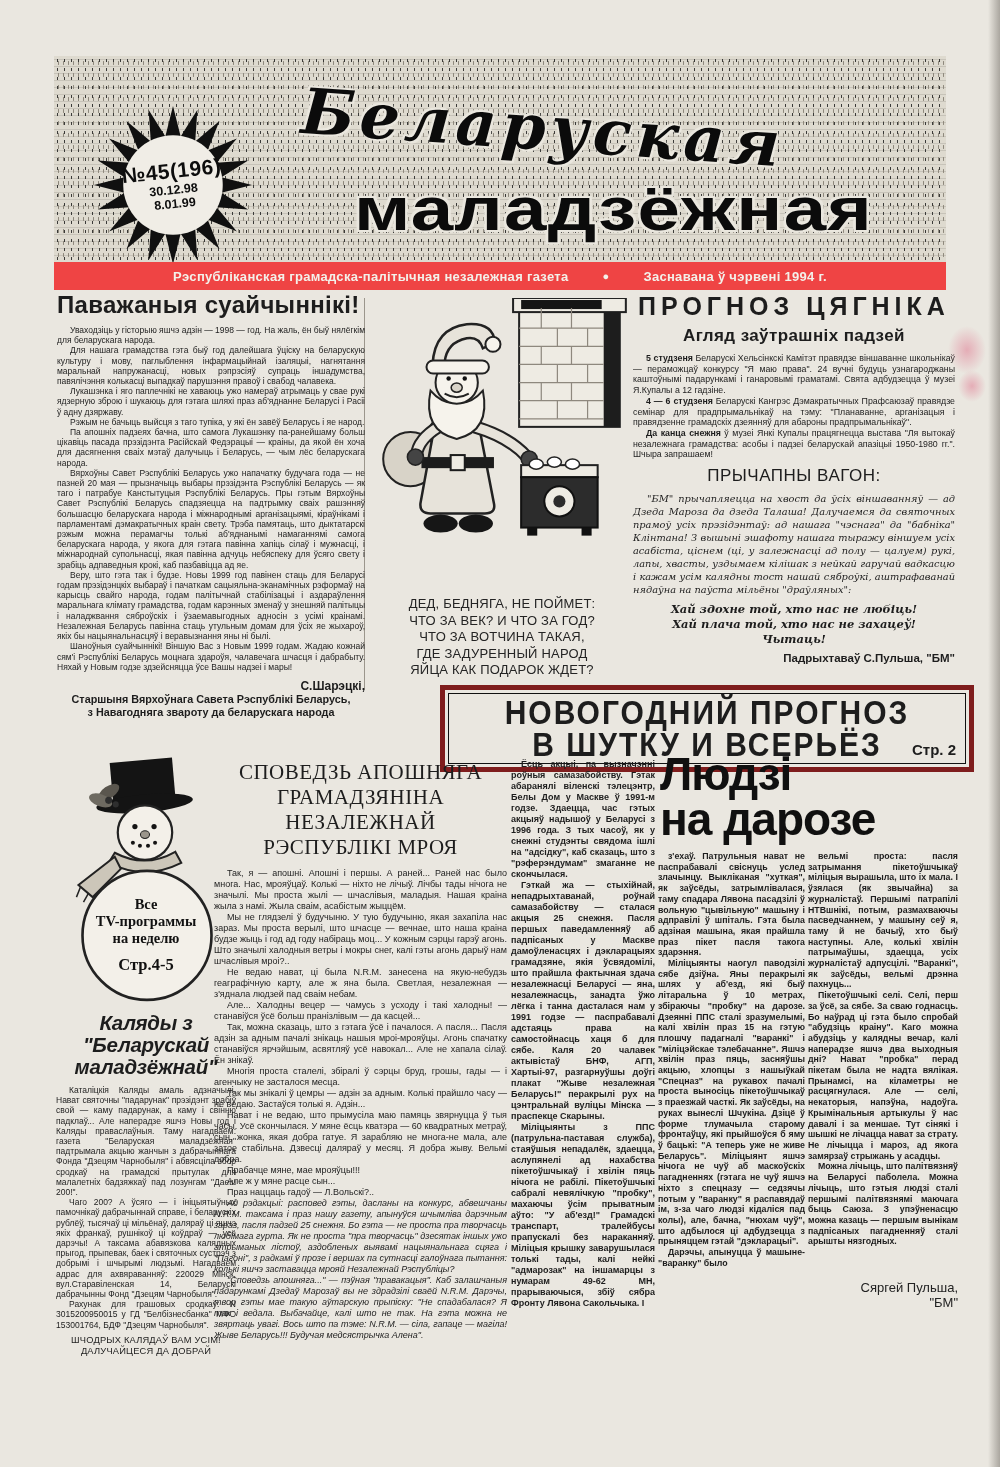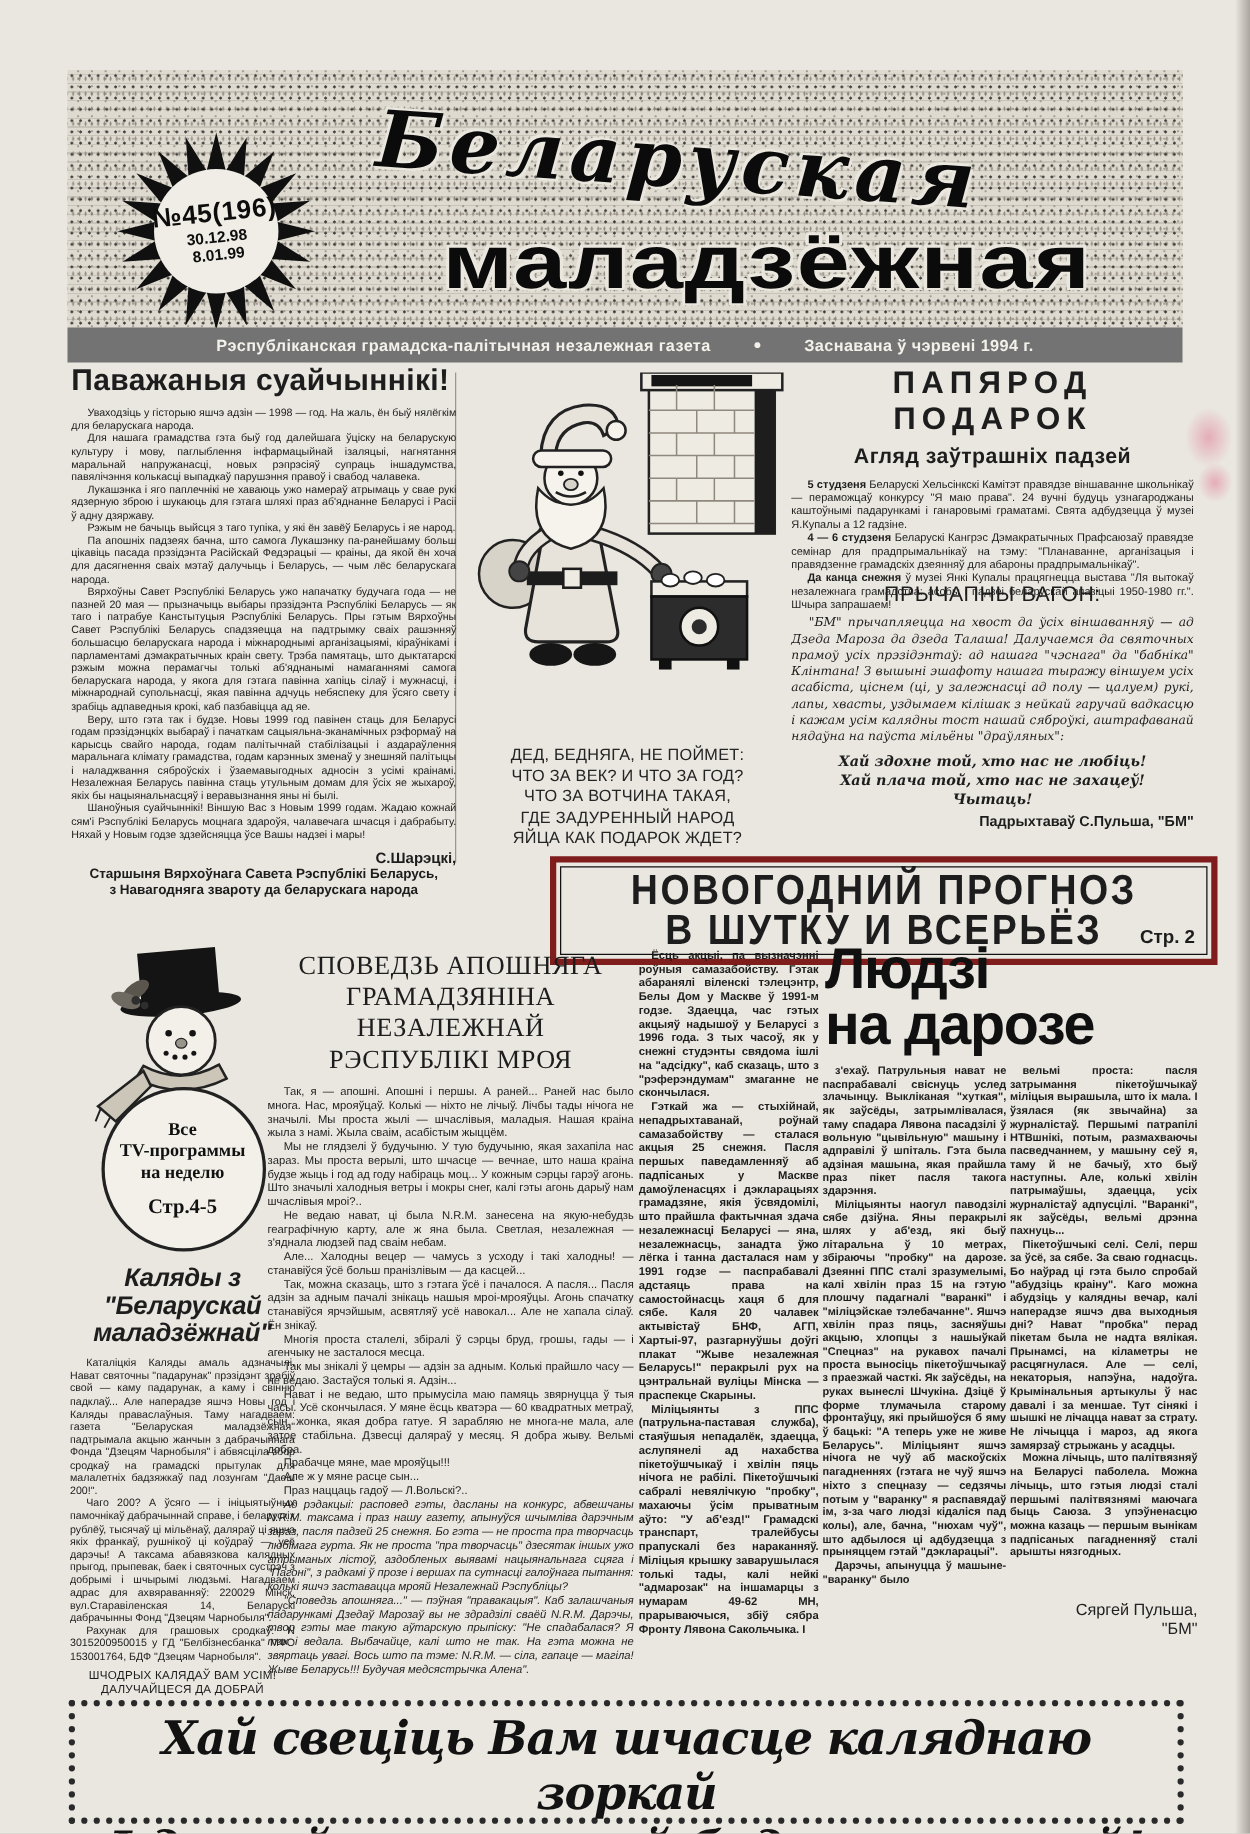--- a/index.html
+++ b/index.html
@@ -23,21 +23,21 @@
     justify-content:center;transform:rotate(-6deg);color:#0d0d0d;}
   .star-issue{font-size:21px;font-weight:bold;letter-spacing:.5px;}
   .star-date{font-size:12.5px;font-weight:bold;line-height:14.5px;}
   .mt1{position:absolute;left:250px;top:18px;width:480px;font-family:"DejaVu Serif",serif;
     font-style:italic;font-weight:bold;font-size:63px;letter-spacing:5px;color:#0b0b0b;
     transform:rotate(4deg);transform-origin:left top;
     text-shadow:0 0 5px #efece4,2px 2px 0 #e8e5dc,-2px -2px 0 #e8e5dc;}
   .mt2{position:absolute;left:300px;top:118px;width:640px;font-size:61px;font-weight:bold;
     letter-spacing:1px;color:#0b0b0b;transform:scaleX(1.25);transform-origin:left top;
     text-shadow:0 0 4px #efece4,2px 2px 0 #e8e5dc,-2px -2px 0 #e8e5dc,2px -2px 0 #e8e5dc,-2px 2px 0 #e8e5dc;}
-  .bar{position:absolute;left:54px;top:262px;width:892px;height:28px;background:#737373;
+  .bar{position:absolute;left:54px;top:262px;width:892px;height:28px;background:#ef4444;
     display:flex;align-items:center;justify-content:center;gap:34px;color:#f3f1ea;
     font-size:13px;font-weight:bold;letter-spacing:.3px;}
   .bar .bullet{font-size:11px;}
 
   
   .btxt p{margin:0;text-indent:13px;text-align:justify;}
   .vrule{position:absolute;left:364px;top:298px;width:1px;height:392px;background:#9b968c;}
 
   
   #address-col{position:absolute;left:57px;top:291px;width:308px;}
@@ -220,21 +220,21 @@
   </div>
   <div class="santa-caption">
     <div>ДЕД, БЕДНЯГА, НЕ ПОЙМЕТ:</div>
     <div>ЧТО ЗА ВЕК? И ЧТО ЗА ГОД?</div>
     <div>ЧТО ЗА ВОТЧИНА ТАКАЯ,</div>
     <div>ГДЕ ЗАДУРЕННЫЙ НАРОД</div>
     <div>ЯЙЦА КАК ПОДАРОК ЖДЕТ?</div>
   </div>
 
   <div id="events-col">
-    <h2 class="events-title">ПАПЯРОД ПОДАРОК</h2>
+    <h2 class="events-title">ПРОГНОЗ ЦЯГНІКА</h2>
     <div class="events-sub">Агляд заўтрашніх падзей</div>
     <div class="btxt">
         <p><b>5 студзеня </b>Беларускі Хельсінкскі Камітэт правядзе віншаванне школьнікаў — пераможцаў конкурсу "Я маю права". 24 вучні будуць узнагароджаны каштоўнымі падарункамі і ганаровымі граматамі. Свята адбудзецца ў музеі Я.Купалы а 12 гадзіне.</p>
         <p><b>4 — 6 студзеня </b>Беларускі Кангрэс Дэмакратычных Прафсаюзаў правядзе семінар для прадпрымальнікаў на тэму: "Планаванне, арганізацыя і правядзенне грамадскіх дзеянняў для абароны прадпрымальнікаў".</p>
         <p><b>Да канца снежня </b>ў музеі Янкі Купалы працягнецца выстава "Ля вытокаў незалежнага грамадства: асобы і падзеі беларускай апазіцыі 1950-1980 гг.". Шчыра запрашаем!</p>
       </div>
   </div>
 
   <div id="wagon">
     <div class="wagon-title">ПРЫЧАПНЫ ВАГОН:</div>
@@ -352,21 +352,17 @@
   <div id="road-col3" class="roadtxt">
       <p>вельмі проста: пасля затрымання пікетоўшчыкаў міліцыя вырашыла, што іх мала. І ўзялася (як звычайна) за журналістаў. Першымі патрапілі НТВшнікі, потым, размахваючы пасведчаннем, у машыну сеў я, таму й не бачыў, хто быў наступны. Але, колькі хвілін патрымаўшы, здаецца, усіх журналістаў адпусцілі. "Варанкі", як заўсёды, вельмі дрэнна пахнуць...</p>
       <p>Пікетоўшчыкі селі. Селі, перш за ўсё, за сябе. За сваю годнасць. Бо наўрад ці гэта было спробай "абудзіць краіну". Каго можна абудзіць у калядны вечар, калі наперадзе яшчэ два выходныя дні? Нават "пробка" перад пікетам была не надта вялікая. Прынамсі, на кіламетры не расцягнулася. Але — селі, некаторыя, напэўна, надоўга. Крымінальныя артыкулы ў нас давалі і за меншае. Тут сінякі і шышкі не лічацца нават за страту. Не лічыцца і мароз, ад якога замярзаў стрыжань у асадцы.</p>
       <p>Можна лічыць, што палітвязняў на Беларусі паболела. Можна лічыць, што гэтыя людзі сталі першымі палітвязнямі маючага быць Саюза. З упэўненасцю можна казаць — першым вынікам падпісаных пагадненняў сталі арышты нязгодных.</p>
     </div>
   <div class="road-byline">
     <div>Сяргей Пульша,</div>
     <div>"БМ"</div>
   </div>
 
-  <div id="bottom-banner">
-    <div class="bb bb1">Хай свеціць Вам шчасце каляднаю зоркай</div>
-    <div class="bb bb2">І доля й гарэлка хай будзе не горкай!</div>
-  </div>
 
   <div class="smudge" style="left:948px;top:326px;width:38px;height:48px;"></div>
   <div class="smudge" style="left:958px;top:370px;width:28px;height:32px;"></div>
 
 </div>
 
 </body></html>

